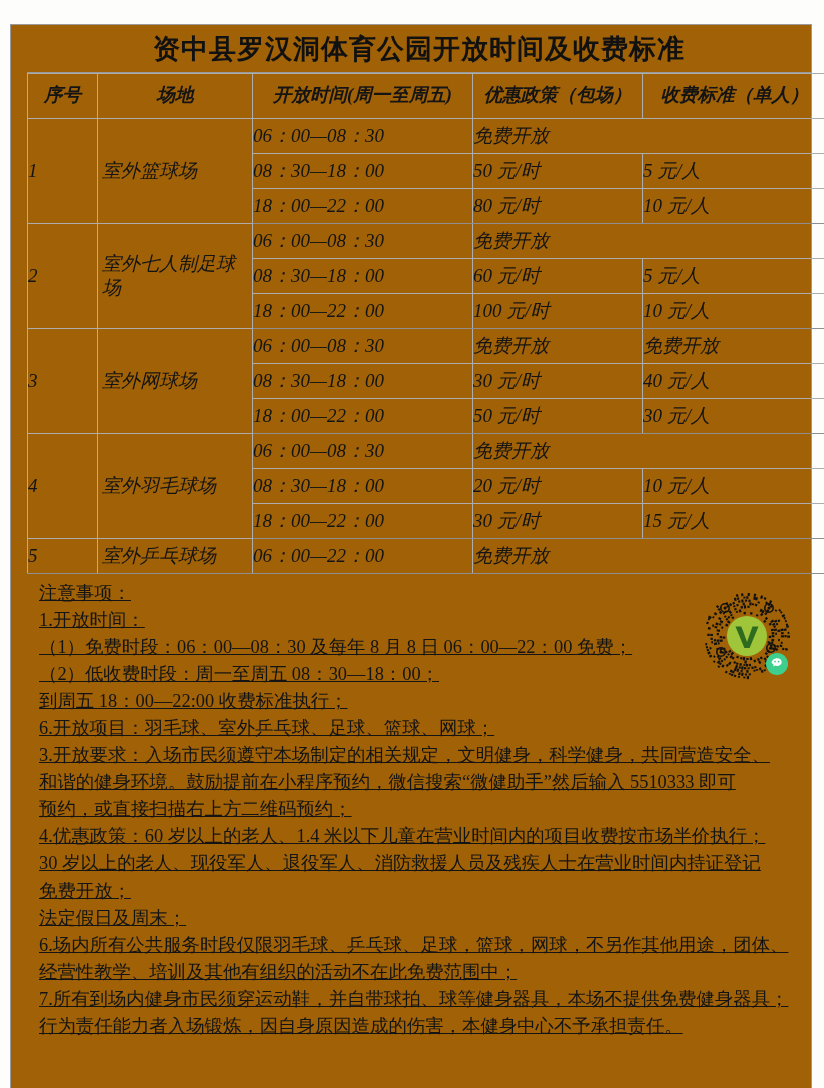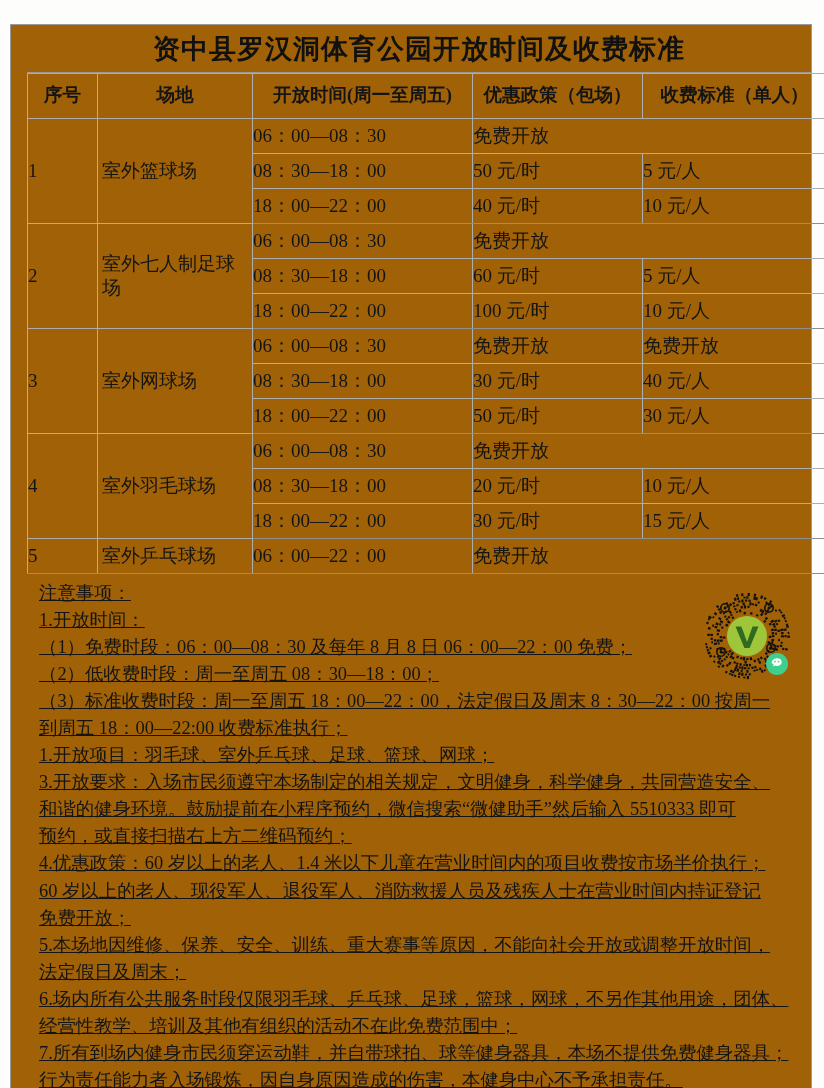--- a/index.html
+++ b/index.html
@@ -65,20 +65,21 @@
   table.grid col.c-solo  { width: 184px; }
 
   table.grid th,
   table.grid td {
     border: 1px solid #adadad;
     vertical-align: middle;
     padding: 0;
     font-size: 19px;
     color: #141414;
     line-height: 1.25;
+    font-style: italic;
   }
   table.grid th {
     height: 44px;
     font-weight: 700;
     font-size: 18.5px;
   }
   table.grid td.sub {
     height: 34px;
   }
   table.grid td.venue {
@@ -160,21 +161,21 @@
             <td class="sub">06：00—08：30</td>
             <td class="sub money" colspan="2">免费开放</td>
           </tr>
           <tr>
             <td class="sub">08：30—18：00</td>
             <td class="sub money">50 元/时</td>
             <td class="sub money">5 元/人</td>
           </tr>
           <tr class="group-end">
             <td class="sub">18：00—22：00</td>
-            <td class="sub money">40 元/时</td>
+            <td class="sub money">80 元/时</td>
             <td class="sub money">10 元/人</td>
           </tr>
           <tr class="group-start">
             <td class="idx" rowspan="3">2</td>
             <td class="venue" rowspan="3">室外七人制足球场</td>
             <td class="sub">06：00—08：30</td>
             <td class="sub money" colspan="2">免费开放</td>
           </tr>
           <tr>
             <td class="sub">08：30—18：00</td>
@@ -471,30 +472,28 @@
           <circle cx="74" cy="71.6" r="0.9" fill="#3ecf8e"></circle>
           <circle cx="77.6" cy="71.6" r="0.9" fill="#3ecf8e"></circle>
         </svg>
       </div>
 
       <div id="notes-body">
           <p class="note-head">注意事项：</p>
           <p>1.开放时间：</p>
           <p>（1）免费时段：06：00—08：30 及每年 8 月 8 日 06：00—22：00 免费；</p>
           <p>（2）低收费时段：周一至周五 08：30—18：00；</p>
-          <p>（3）标准收费时段：周一至周五 18：00—22：00，法定假日及周末 8：30—22：00 按周一</p>
           <p>到周五 18：00—22:00 收费标准执行；</p>
-          <p>1.开放项目：羽毛球、室外乒乓球、足球、篮球、网球；</p>
+          <p>6.开放项目：羽毛球、室外乒乓球、足球、篮球、网球；</p>
           <p>3.开放要求：入场市民须遵守本场制定的相关规定，文明健身，科学健身，共同营造安全、</p>
           <p>和谐的健身环境。鼓励提前在小程序预约，微信搜索“微健助手”然后输入 5510333 即可</p>
           <p>预约，或直接扫描右上方二维码预约；</p>
           <p>4.优惠政策：60 岁以上的老人、1.4 米以下儿童在营业时间内的项目收费按市场半价执行；</p>
-          <p>60 岁以上的老人、现役军人、退役军人、消防救援人员及残疾人士在营业时间内持证登记</p>
+          <p>30 岁以上的老人、现役军人、退役军人、消防救援人员及残疾人士在营业时间内持证登记</p>
           <p>免费开放；</p>
-          <p>5.本场地因维修、保养、安全、训练、重大赛事等原因，不能向社会开放或调整开放时间，</p>
           <p>法定假日及周末；</p>
           <p>6.场内所有公共服务时段仅限羽毛球、乒乓球、足球，篮球，网球，不另作其他用途，团体、</p>
           <p>经营性教学、培训及其他有组织的活动不在此免费范围中；</p>
           <p>7.所有到场内健身市民须穿运动鞋，并自带球拍、球等健身器具，本场不提供免费健身器具；</p>
           <p>行为责任能力者入场锻炼，因自身原因造成的伤害，本健身中心不予承担责任。</p>
         </div>
     </div>
 
   </div>
 </div>

